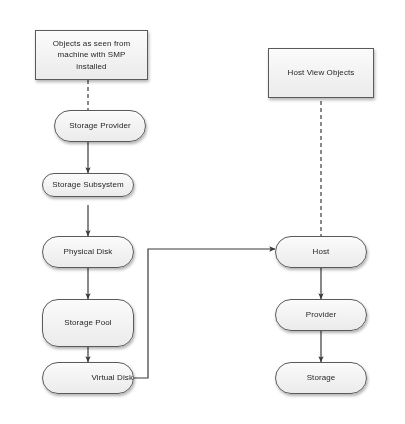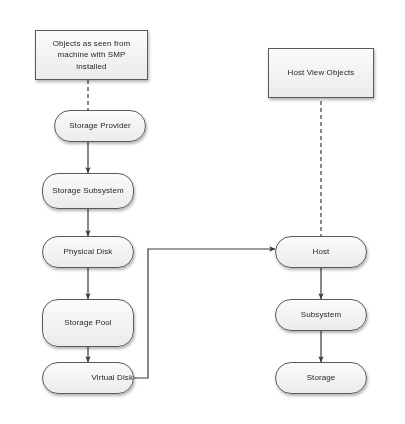--- a/index.html
+++ b/index.html
@@ -74,38 +74,38 @@
       <polyline points="321,268 321,299" fill="none" stroke="#3a3a3a" stroke-width="1.2" stroke-linejoin="miter" marker-end="url(#arrow)"></polyline>
       <polyline points="321,331 321,362" fill="none" stroke="#3a3a3a" stroke-width="1.2" stroke-linejoin="miter" marker-end="url(#arrow)"></polyline>
     </svg>
   <div id="node-layer">
       <div class="node header" style="left: 35px; top: 30px; width: 113px; height: 50px;">
         <span class="node-label">Objects as seen from machine with SMP installed</span>
       </div>
       <div class="node stadium" style="left: 54px; top: 110px; width: 92px; height: 32px;">
         <span class="node-label">Storage Provider</span>
       </div>
-      <div class="node stadium" style="left: 42px; top: 173px; width: 92px; height: 36px;">
+      <div class="node stadium" style="left: 42px; top: 173px; width: 92px; height: 24px;">
         <span class="node-label">Storage Subsystem</span>
       </div>
       <div class="node stadium" style="left: 42px; top: 236px; width: 92px; height: 32px;">
         <span class="node-label">Physical Disk</span>
       </div>
       <div class="node stadium" style="left: 42px; top: 299px; width: 92px; height: 48px;">
         <span class="node-label">Storage Pool</span>
       </div>
       <div class="node stadium" style="left: 42px; top: 362px; width: 92px; height: 32px; justify-content: flex-end;">
         <span class="node-label">Virtual Disk</span>
       </div>
       <div class="node header" style="left: 268px; top: 30px; width: 106px; height: 50px; margin-top: 18px;">
         <span class="node-label">Host View Objects</span>
       </div>
       <div class="node stadium" style="left: 275px; top: 236px; width: 92px; height: 32px;">
         <span class="node-label">Host</span>
       </div>
       <div class="node stadium" style="left: 275px; top: 299px; width: 92px; height: 32px;">
-        <span class="node-label">Subsystem</span>
+        <span class="node-label">Provider</span>
       </div>
       <div class="node stadium" style="left: 275px; top: 362px; width: 92px; height: 32px;">
         <span class="node-label">Storage</span>
       </div>
     </div>
 </div>
 
 </body></html>

